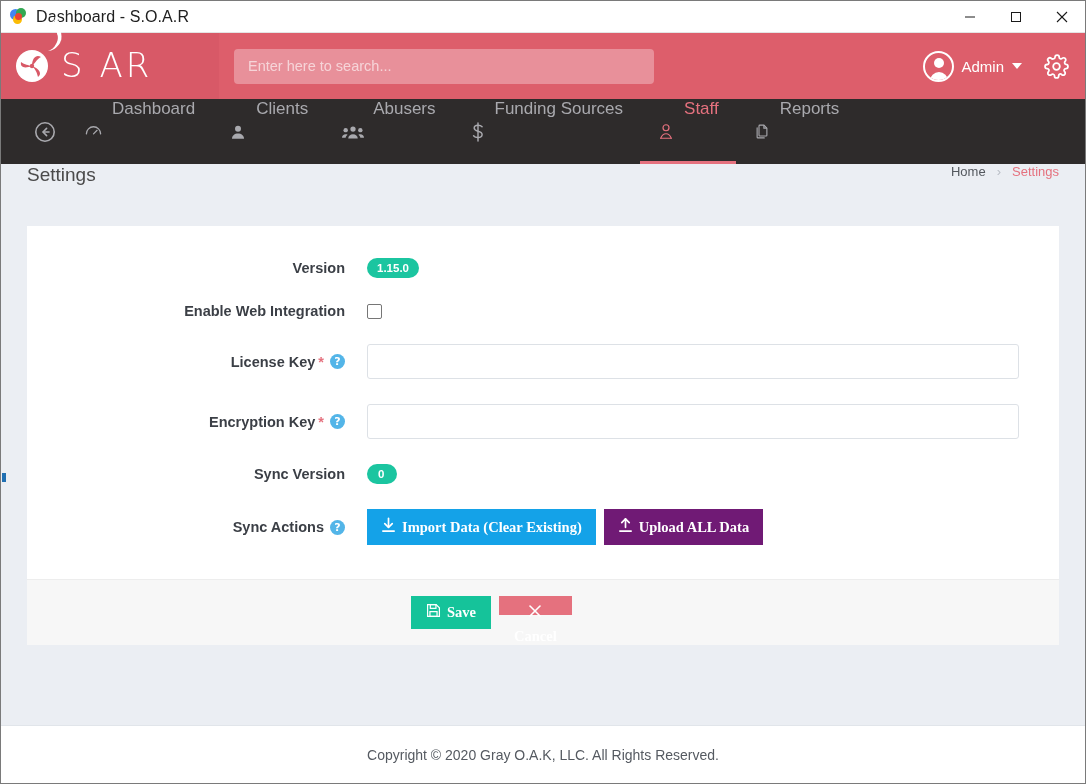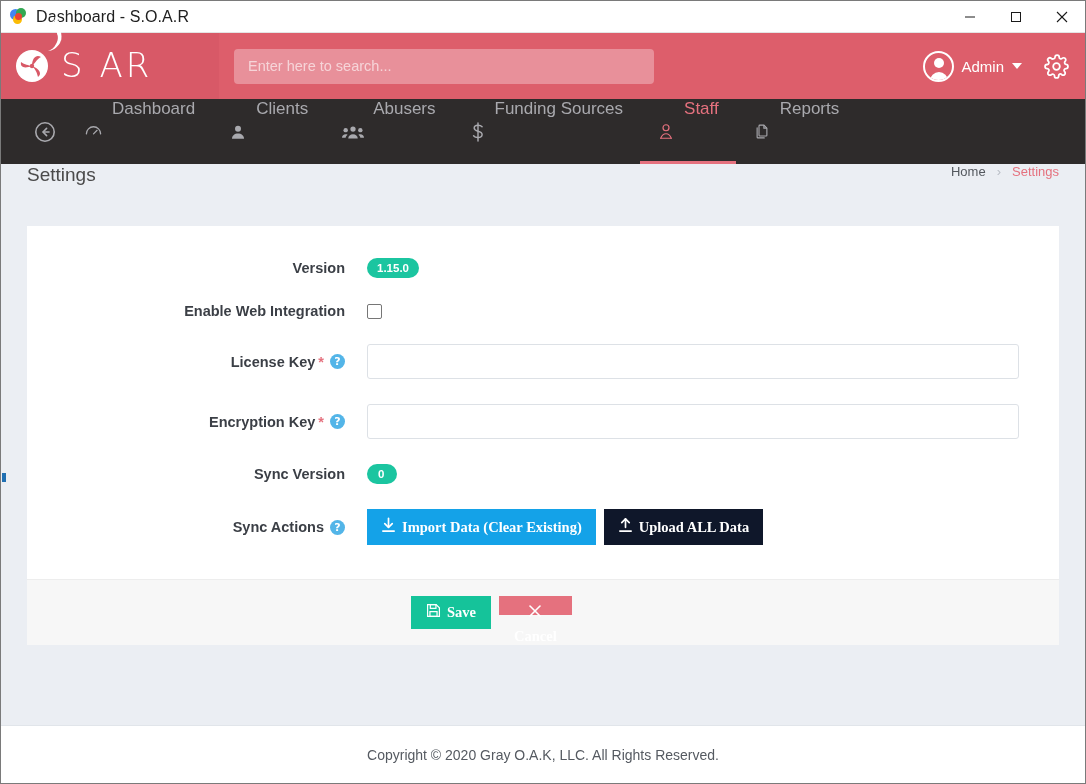--- a/index.html
+++ b/index.html
@@ -189,21 +189,21 @@
     font-family: "Liberation Sans", sans-serif;
   }
   .btn {
     display: inline-flex; align-items: center; gap: 6px;
     border: none; border-radius: 0; cursor: pointer;
     color: #ffffff; font-size: 14.5px; font-weight: bold;
     font-family: Liberation Serif, serif;
     padding: 0 14px; height: 36px;
   }
   .btn-import { background: #14A2E8; }
-  .btn-upload { background: #0f172a; margin-left: 8px; }
+  .btn-upload { background: #701a75; margin-left: 8px; }
   .card-footer {
     background: #F7F7F7;
     border-top: 1px solid #EDEDED;
     padding: 16px 0;
     display: flex; align-items: center;
   }
   .footer-btns { margin-left: 384px; display: flex; gap: 8px; }
   .btn-save { background: #15C39A; padding: 0 15px; height: 33px; }
   .btn-cancel { background: #E5717E; padding: 8px 15px; height: 19px; flex-direction: column; }
 

